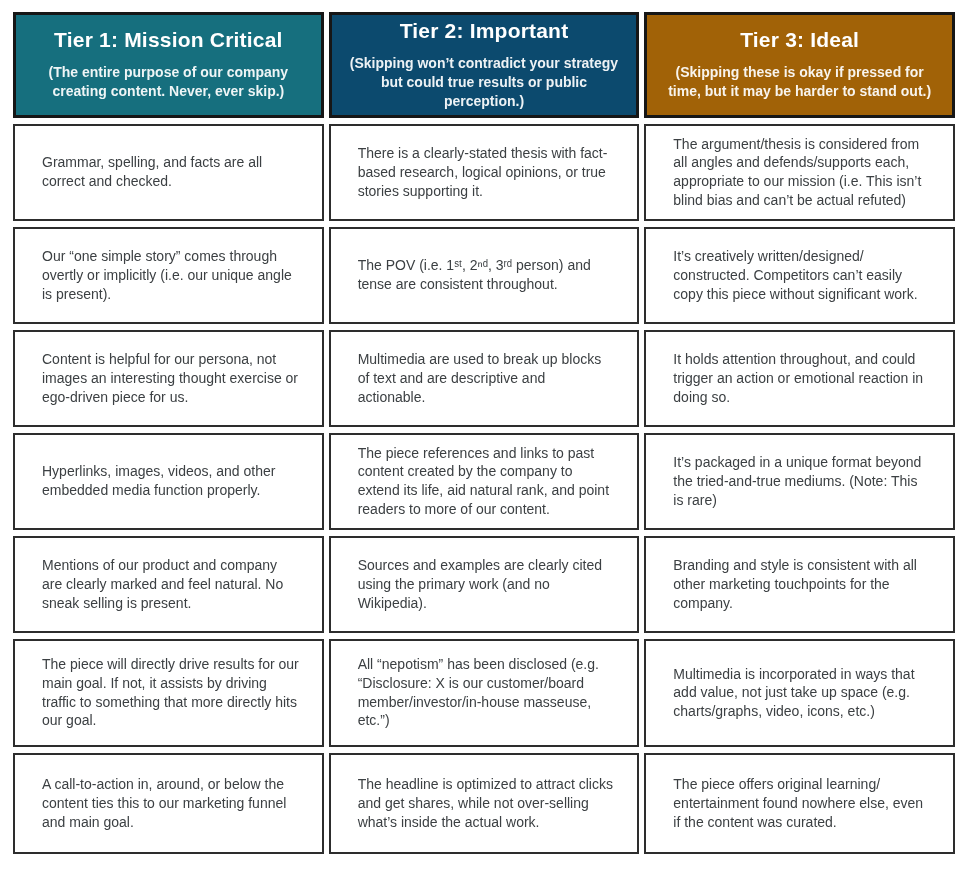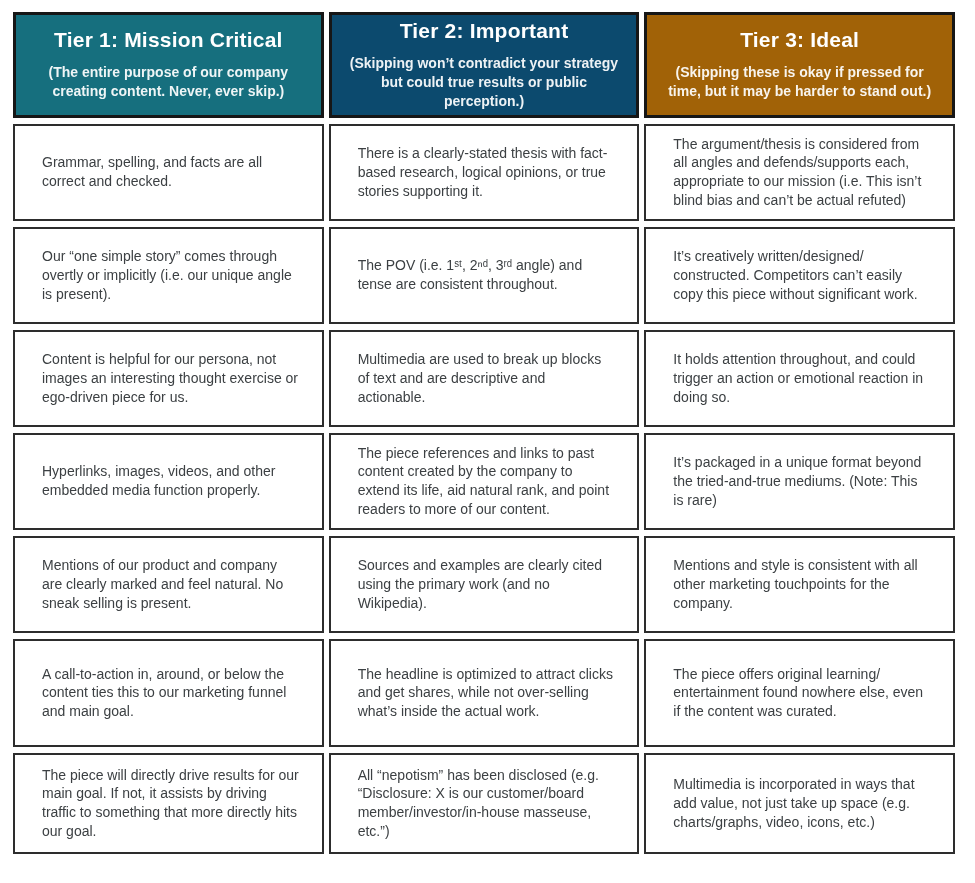--- a/index.html
+++ b/index.html
@@ -80,43 +80,43 @@
       </tr>
     </thead>
     <tbody>
       <tr>
         <td class="body-cell">Grammar, spelling, and facts are all correct and checked.</td>
         <td class="body-cell">There is a clearly-stated thesis with fact-based research, logical opinions, or true stories supporting it.</td>
         <td class="body-cell">The argument/thesis is considered from all angles and defends/supports each, appropriate to our mission (i.e. This isn’t blind bias and can’t be actual refuted)</td>
       </tr>
       <tr>
         <td class="body-cell">Our “one simple story” comes through overtly or implicitly (i.e. our unique angle is present).</td>
-        <td class="body-cell">The POV (i.e. 1ˢᵗ, 2ⁿᵈ, 3ʳᵈ angle) and tense are consistent throughout.</td>
+        <td class="body-cell">The POV (i.e. 1ˢᵗ, 2ⁿᵈ, 3ʳᵈ person) and tense are consistent throughout.</td>
         <td class="body-cell">It’s creatively written/designed/ constructed. Competitors can’t easily copy this piece without significant work.</td>
       </tr>
       <tr>
         <td class="body-cell">Content is helpful for our persona, not images an interesting thought exercise or ego-driven piece for us.</td>
         <td class="body-cell">Multimedia are used to break up blocks of text and are descriptive and actionable.</td>
         <td class="body-cell">It holds attention throughout, and could trigger an action or emotional reaction in doing so.</td>
       </tr>
       <tr>
         <td class="body-cell">Hyperlinks, images, videos, and other embedded media function properly.</td>
         <td class="body-cell">The piece references and links to past content created by the company to extend its life, aid natural rank, and point readers to more of our content.</td>
         <td class="body-cell">It’s packaged in a unique format beyond the tried-and-true mediums. (Note: This is rare)</td>
       </tr>
       <tr>
         <td class="body-cell">Mentions of our product and company are clearly marked and feel natural. No sneak selling is present.</td>
         <td class="body-cell">Sources and examples are clearly cited using the primary work (and no Wikipedia).</td>
-        <td class="body-cell">Mentions and style is consistent with all other marketing touchpoints for the company.</td>
+        <td class="body-cell">Branding and style is consistent with all other marketing touchpoints for the company.</td>
+      </tr>
+      <tr>
+        <td class="body-cell">The piece will directly drive results for our main goal. If not, it assists by driving traffic to something that more directly hits our goal.</td>
+        <td class="body-cell">All “nepotism” has been disclosed (e.g. “Disclosure: X is our customer/board member/investor/in-house masseuse, etc.”)</td>
+        <td class="body-cell">Multimedia is incorporated in ways that add value, not just take up space (e.g. charts/graphs, video, icons, etc.)</td>
       </tr>
       <tr>
         <td class="body-cell">A call-to-action in, around, or below the content ties this to our marketing funnel and main goal.</td>
         <td class="body-cell">The headline is optimized to attract clicks and get shares, while not over-selling what’s inside the actual work.</td>
         <td class="body-cell">The piece offers original learning/ entertainment found nowhere else, even if the content was curated.</td>
       </tr>
-      <tr>
-        <td class="body-cell">The piece will directly drive results for our main goal. If not, it assists by driving traffic to something that more directly hits our goal.</td>
-        <td class="body-cell">All “nepotism” has been disclosed (e.g. “Disclosure: X is our customer/board member/investor/in-house masseuse, etc.”)</td>
-        <td class="body-cell">Multimedia is incorporated in ways that add value, not just take up space (e.g. charts/graphs, video, icons, etc.)</td>
-      </tr>
     </tbody>
   </table>
 </div>
 
 </body></html>

